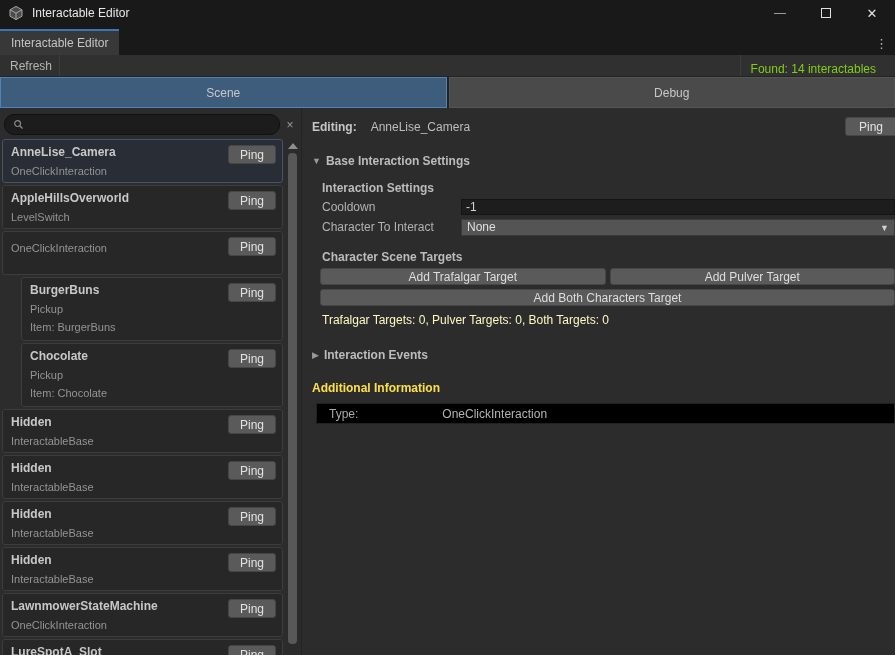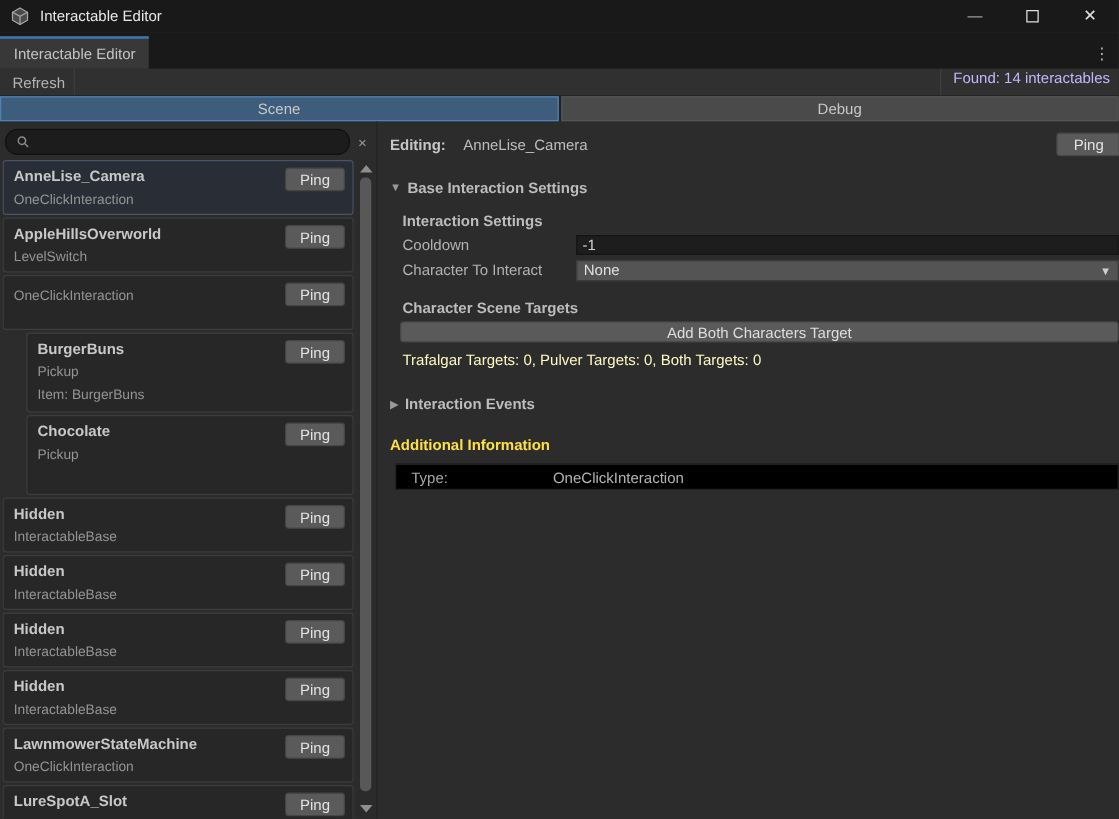--- a/index.html
+++ b/index.html
@@ -18,23 +18,23 @@
   .win-btn { width:46px; height:100%; display:flex; align-items:center; justify-content:center; color:#e0e0e0; font-size:13px; cursor:default; }
   .max-box { width:10px; height:10px; border:1.5px solid #e0e0e0; display:inline-block; }
   .min-glyph { width:12px; height:0; border-top:1.5px solid #9a9a9a; display:inline-block; }
   
   .doctabs { height:29px; background:#191919; display:flex; align-items:flex-end; }
   .doc-tab { height:26px; background:#383838; border-top:2px solid #3c77b5; padding:0 11px; display:flex; align-items:center; color:#c4c4c4; font-size:12px; }
   .kebab { margin-left:auto; padding:0 7px 4px 0; color:#b5b5b5; font-size:13px; letter-spacing:0; }
   
   .toolbar { height:22px; background:#303030; border-bottom:1px solid #242424; display:flex; align-items:center; }
   .refresh-btn { width:60px; height:100%; display:flex; align-items:center; padding-left:10px; border-right:1px solid #3d3d3d; color:#b4b4b4; }
-  .found { margin-left:auto; height:100%; display:flex; align-items:flex-start; border-left:1px solid #3d3d3d; padding:0 7px 0 10px; color:#c4b5fd; }
-  
-  .viewtabs { height:20px; display:flex; gap:2px; background:#222; }
+  .found { margin-left:auto; height:100%; display:flex; align-items:flex-end; border-left:1px solid #3d3d3d; padding:0 19px 0 10px; color:#84cc16; }
+  
+  .viewtabs { height:31px; display:flex; gap:2px; background:#222; }
   .vtab { flex:1; display:flex; align-items:center; justify-content:center; font-size:12px; color:#c8c8c8; }
   .vtab.active { background:#3e5c7c; border:1px solid #5083b5; }
   .vtab.inactive { background:#4a4a4a; border:1px solid #555555; }
   
   .content { height:558px; display:flex; }
   .left { width:302px; position:relative; border-right:1px solid #232323; }
   .right { flex:1; position:relative; padding-left:10px; overflow:visible; }
   
   .search-row { position:absolute; top:6px; left:4px; display:flex; align-items:center; }
   .search-box { width:276px; height:21px; background:#1c1c1c; border:1px solid #101010; border-radius:10px; position:relative; display:flex; align-items:center; }
@@ -173,20 +173,21 @@
             <div class="card-sub">Pickup</div>
             <div class="card-sub">Item: BurgerBuns</div>
           </div>
     <span class="ping-btn">Ping</span>
   </div>
 
   <div class="card three">
     <div class="card-title">Chocolate</div>
     <div class="sub-lines">
             <div class="card-sub">Pickup</div>
+            <div class="card-sub">Item: Chocolate</div>
           </div>
     <span class="ping-btn">Ping</span>
   </div>
 
   <div class="card">
     <div class="card-title">Hidden</div>
     <div class="sub-lines">
             <div class="card-sub">InteractableBase</div>
           </div>
     <span class="ping-btn">Ping</span>
@@ -269,20 +270,24 @@
         <span class="dropdown">
           <span>None</span>
           <span class="dd-arrow">▼</span>
         </span>
       </span>
     </div>
 
     <div class="sec-header">Character Scene Targets</div>
 
     <div class="btn-row">
+      <span class="gray-btn">Add Trafalgar Target</span>
+      <span class="gray-btn">Add Pulver Target</span>
+    </div>
+    <div class="btn-row">
       <span class="gray-btn">Add Both Characters Target</span>
     </div>
 
     <div class="summary">Trafalgar Targets: 0, Pulver Targets: 0, Both Targets: 0</div>
 
     <div class="fold-header hdr-events">
       <span class="tri">▶</span>
       <span>Interaction Events</span>
     </div>
 

